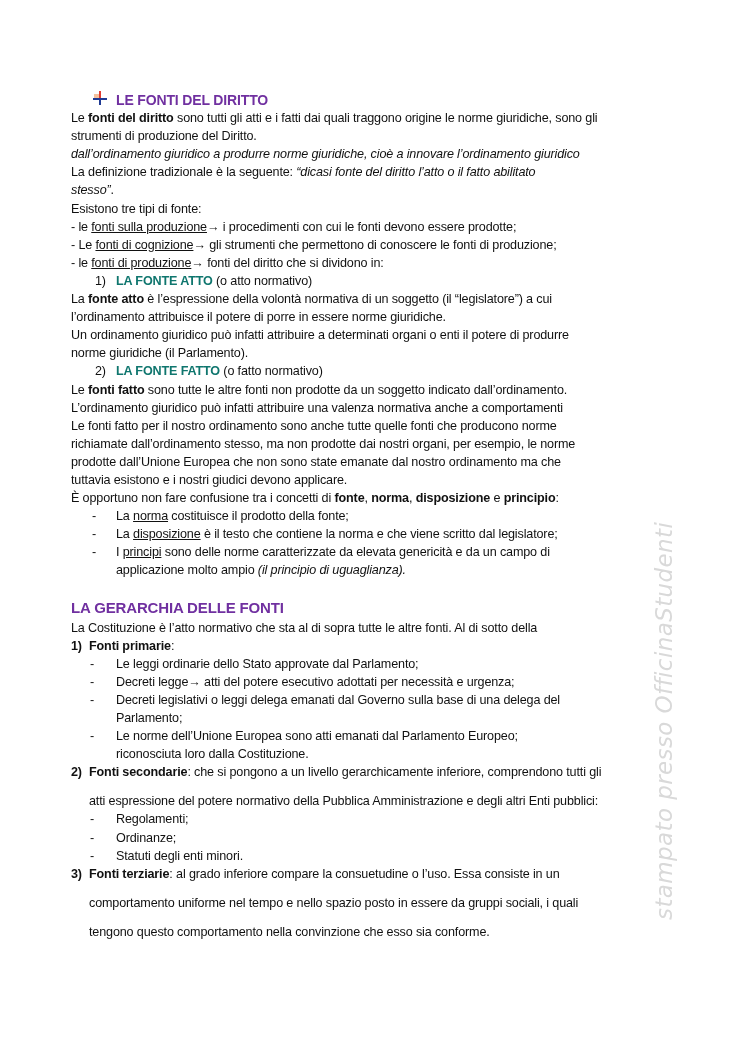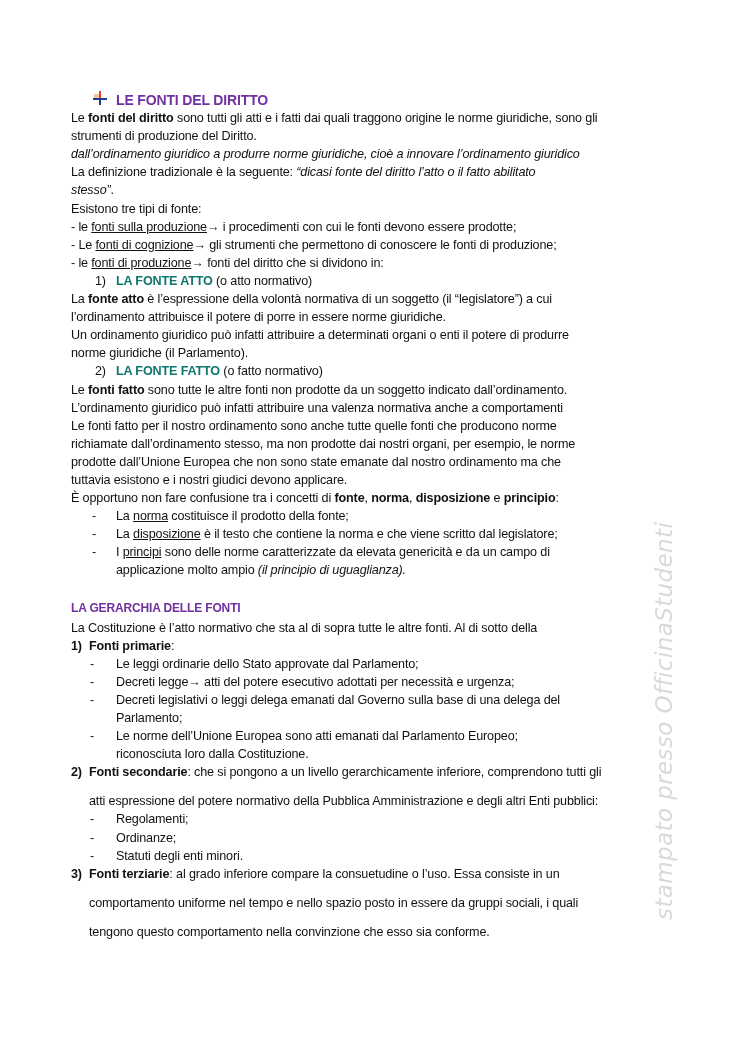--- a/index.html
+++ b/index.html
@@ -4,21 +4,21 @@
 <style>
   html, body { margin: 0; padding: 0; background: #ffffff; }
   body { width: 744px; height: 1053px; position: relative; overflow: hidden;
          font-family: "Liberation Sans", sans-serif; color: #111; }
   .page { position: absolute; left: 71px; top: 91px; width: 610px;
           font-size: 12.6px; line-height: 18.1px; letter-spacing: -0.15px; }
   .line { white-space: nowrap; }
   .h1 { color: #7030a0; font-weight: bold; font-size: 14px; padding-left: 23px; position: relative; }
   .h1 .bullet-icon { position: absolute; left: 22px; top: 0; width: 14px; height: 14px; }
   .h1 .title { margin-left: 22px; }
-  .h2 { color: #7030a0; font-weight: bold; font-size: 12px; margin-top: 17px; line-height: 22px; }
+  .h2 { color: #7030a0; font-weight: bold; font-size: 15px; margin-top: 17px; line-height: 22px; }
   .orange { color: #0f766e; font-weight: bold; }
   .u { text-decoration: underline; }
   .b { font-weight: bold; }
   .i { font-style: italic; }
   .num { padding-left: 24px; }
   .num .n { display: inline-block; width: 21px; }
   .dash { padding-left: 21px; position: relative; }
   .dash .d { display: inline-block; width: 24px; }
   .cont { padding-left: 45px; }
   .olb { padding-left: 0; }

